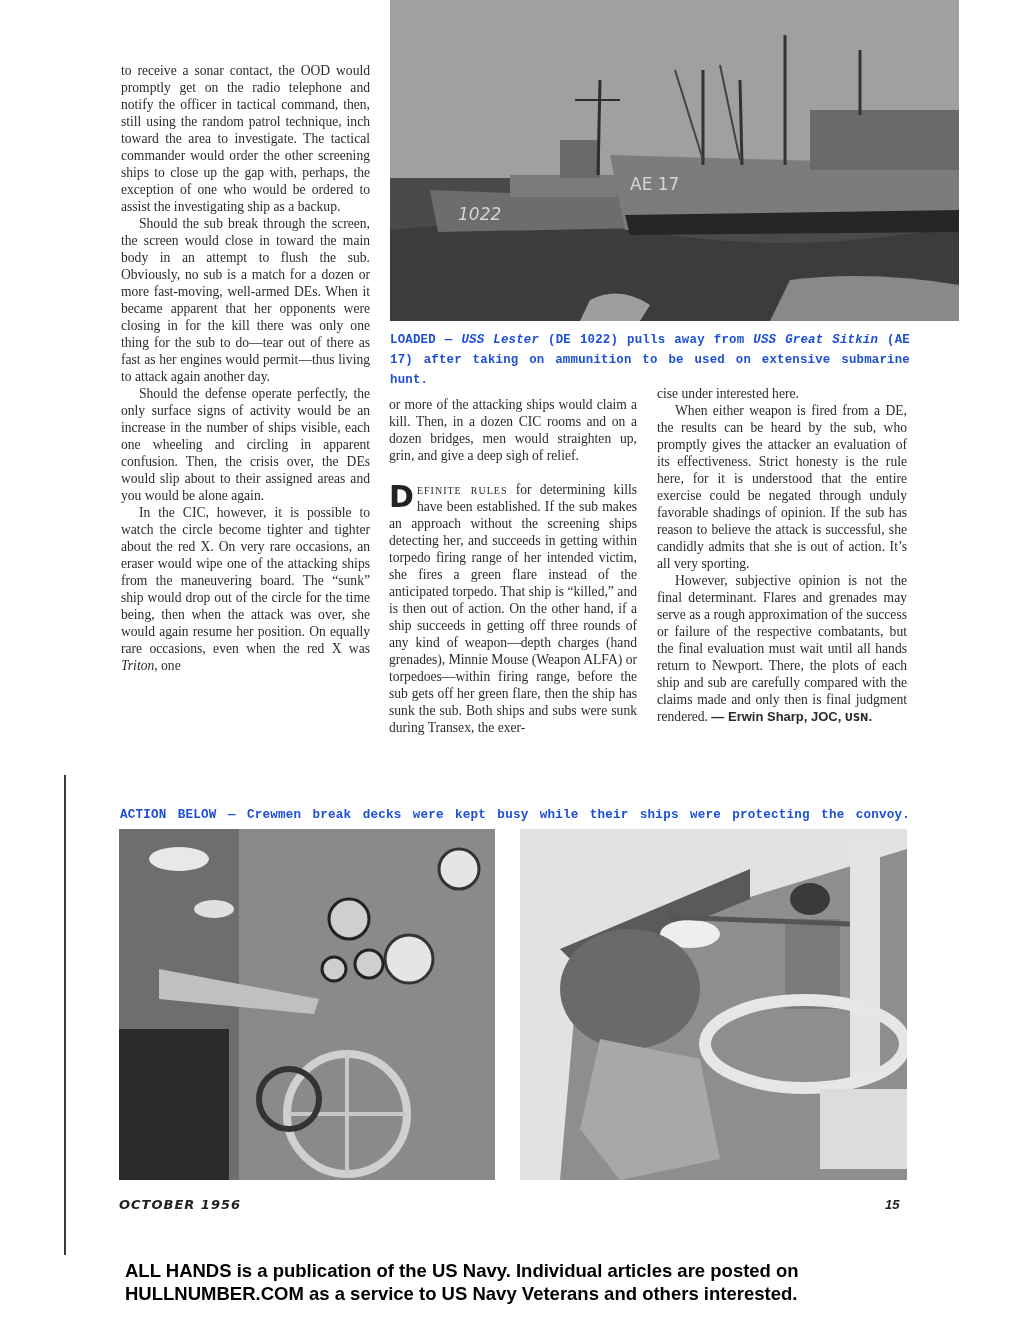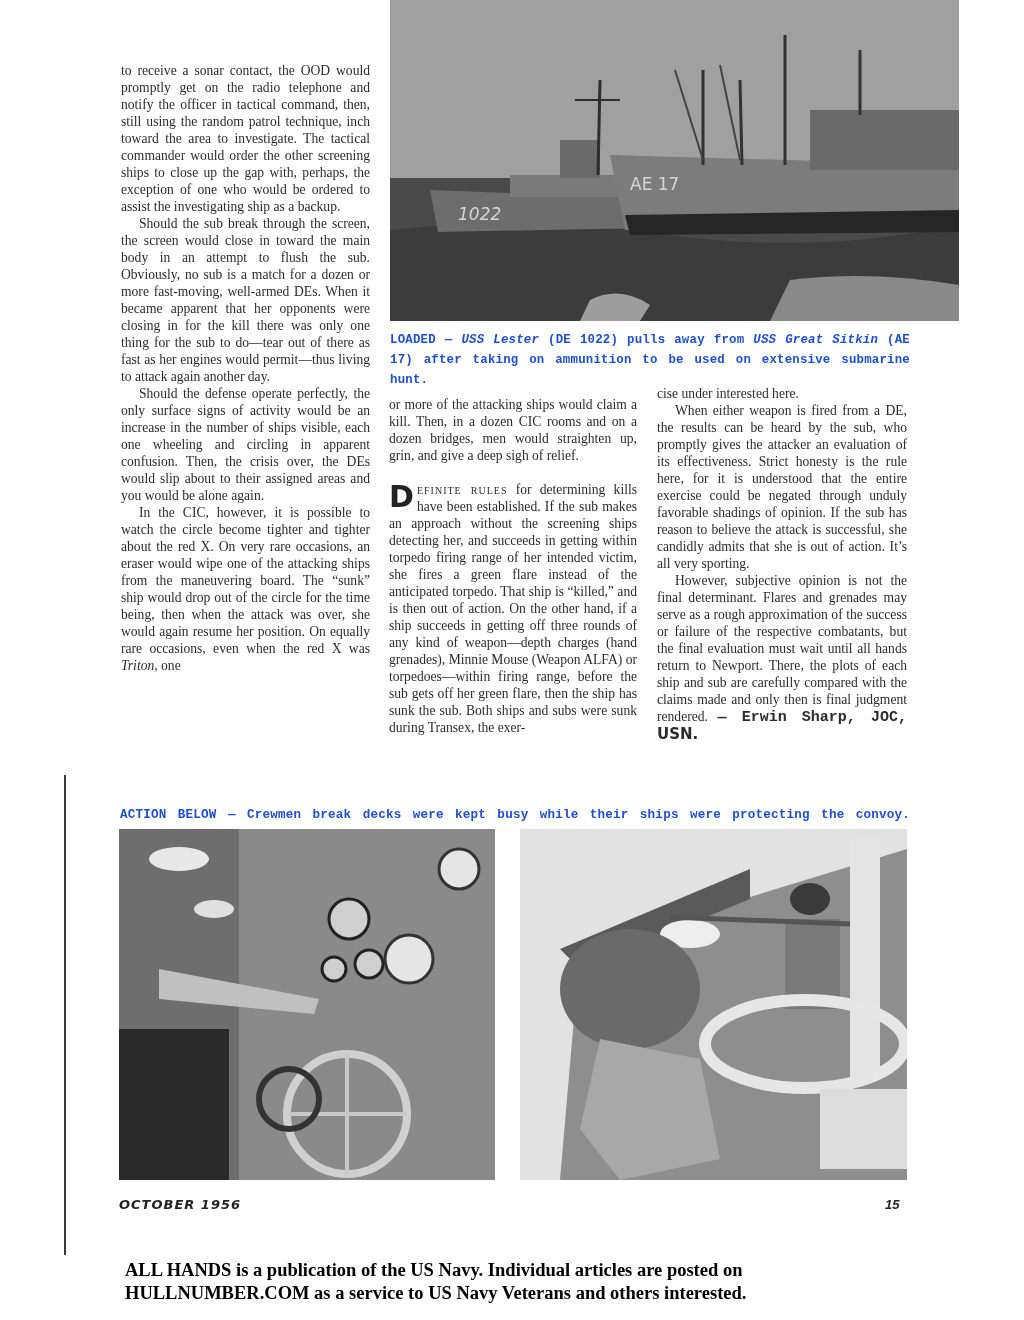--- a/index.html
+++ b/index.html
@@ -8,33 +8,33 @@
   .left-rule { position: absolute; left: 64px; top: 775px; width: 2px; height: 480px; background: #3a3a3a; }
   .col { position: absolute; font-family: "Liberation Serif", serif; font-size: 13.6px; line-height: 17px; text-align: justify; color: #2b2b2b; hyphens: manual; }
   .col p { margin: 0; text-indent: 0; }
   .col p.indent { text-indent: 18px; }
   .col1 { left: 121px; top: 62px; width: 249px; }
   .col2 { left: 389px; top: 371px; width: 248px; margin-top: 25px; }
   .col3 { left: 657px; top: 385px; width: 250px; }
   .dropcap-par { margin-top: 17px !important; }
   .dropcap { float: left; font-family: "DejaVu Sans", sans-serif; font-weight: bold; font-size: 30px; line-height: 27px; margin: 2px 3px 0 0; color: #222; }
   .smallcaps { font-variant: small-caps; letter-spacing: 1px; }
-  .sans-bold { font-family: Liberation Mono, monospace; font-weight: bold; font-size: 15px; }
-  .usn { font-family: "DejaVu Sans", sans-serif; font-weight: bold; font-size: 15px; }
+  .sans-bold { font-family: Liberation Sans, sans-serif; font-weight: bold; font-size: 13px; }
+  .usn { font-family: "DejaVu Sans", sans-serif; font-weight: bold; font-size: 10px; }
   .photo { position: absolute; overflow: hidden; }
   .photo-ships { left: 390px; top: 0; width: 569px; height: 321px; background: linear-gradient(180deg, #8f8f8f 0%, #a4a4a4 40%, #9a9a9a 55%, #5e5e5e 62%, #3e3e3e 80%, #4a4a4a 100%); }
   .photo-left { left: 119px; top: 829px; width: 376px; height: 351px; background: linear-gradient(90deg, #4c4c4c 0%, #8e8e8e 30%, #9a9a9a 60%, #858585 100%); }
   .photo-right { left: 520px; top: 829px; width: 387px; height: 351px; background: radial-gradient(ellipse at 60% 60%, #a8a8a8 0%, #8a8a8a 40%, #5a5a5a 70%, #d8d8d8 100%); }
   .caption { position: absolute; font-family: Liberation Mono, monospace; color: #1d4ed8; }
   .caption-top { left: 390px; top: 330px; width: 520px; font-size: 12.4px; line-height: 20px; font-weight: bold; text-align: justify; letter-spacing: 0.2px; }
   .caption-top .it { font-style: italic; }
   .caption-action { left: 120px; top: 808px; width: 790px; font-size: 12.6px; font-weight: bold; text-align: justify; text-align-last: justify; letter-spacing: 0.2px; }
   .folio-left { position: absolute; left: 119px; top: 1197px; font-family: "DejaVu Sans", sans-serif; font-weight: bold; font-style: italic; font-size: 13px; letter-spacing: 1px; color: #222; }
   .folio-right { position: absolute; left: 885px; top: 1197px; font-family: Liberation Sans, sans-serif; font-weight: bold; font-style: italic; font-size: 13px; color: #222; }
-  .notice { position: absolute; left: 125px; top: 1259px; width: 800px; font-family: Liberation Serif, serif; font-weight: bold; font-size: 18.5px; line-height: 23px; color: #000; }
+  .notice { position: absolute; left: 125px; top: 1259px; width: 800px; font-family: Liberation Sans, sans-serif; font-weight: bold; font-size: 18.5px; line-height: 23px; color: #000; }
   svg { display: block; }
 </style>
 </head>
 <body>
 
 <div class="page">
 
   <div class="left-rule"></div>
 
   <div class="photo photo-ships">

